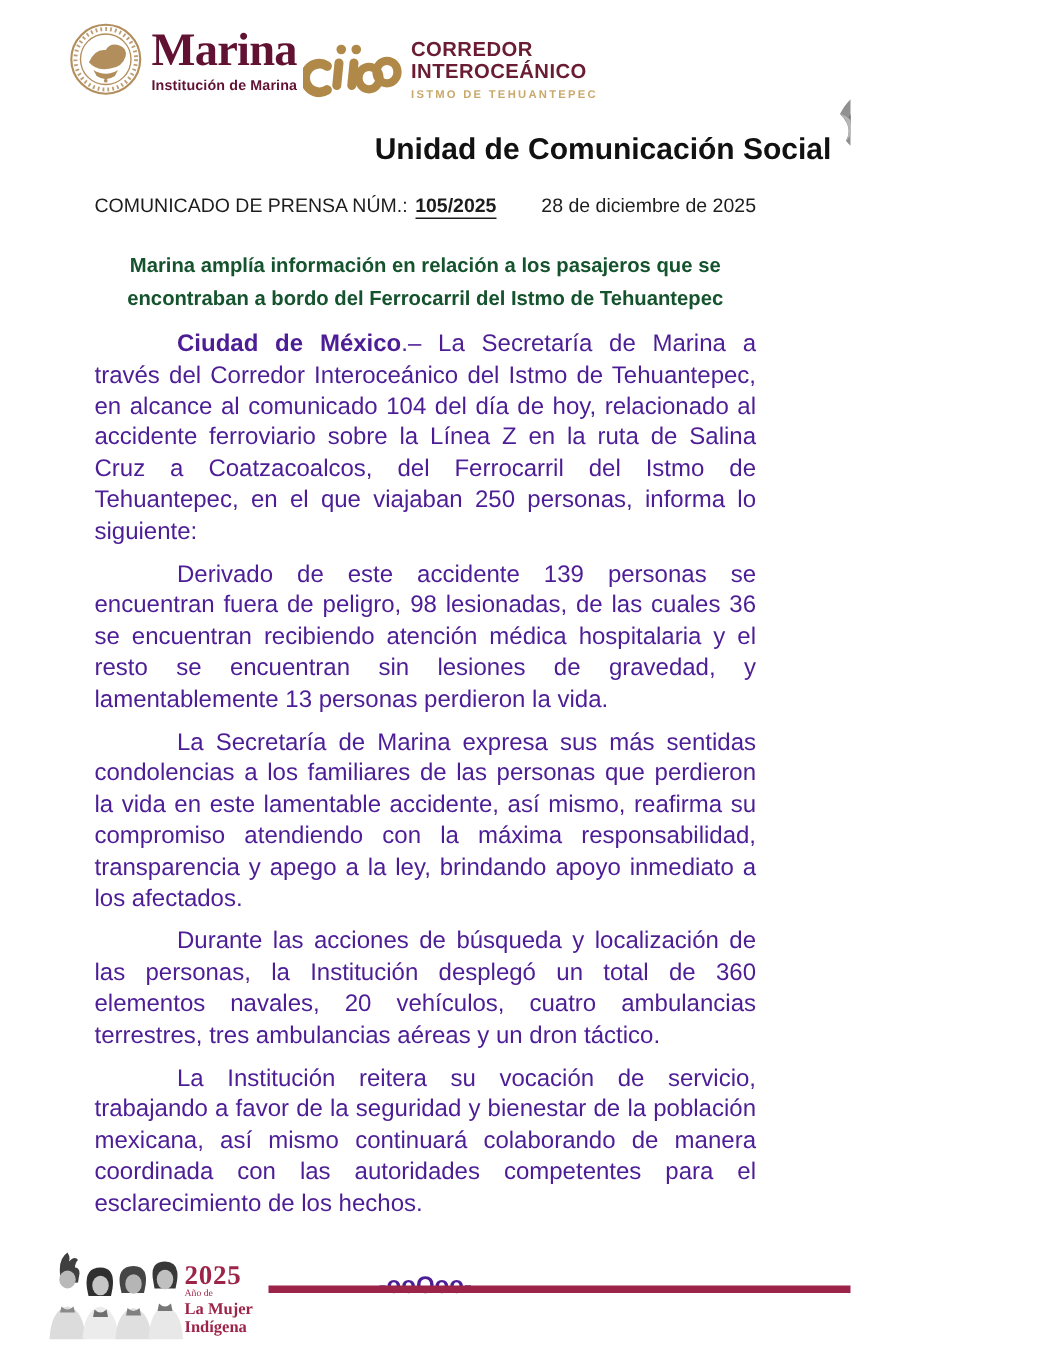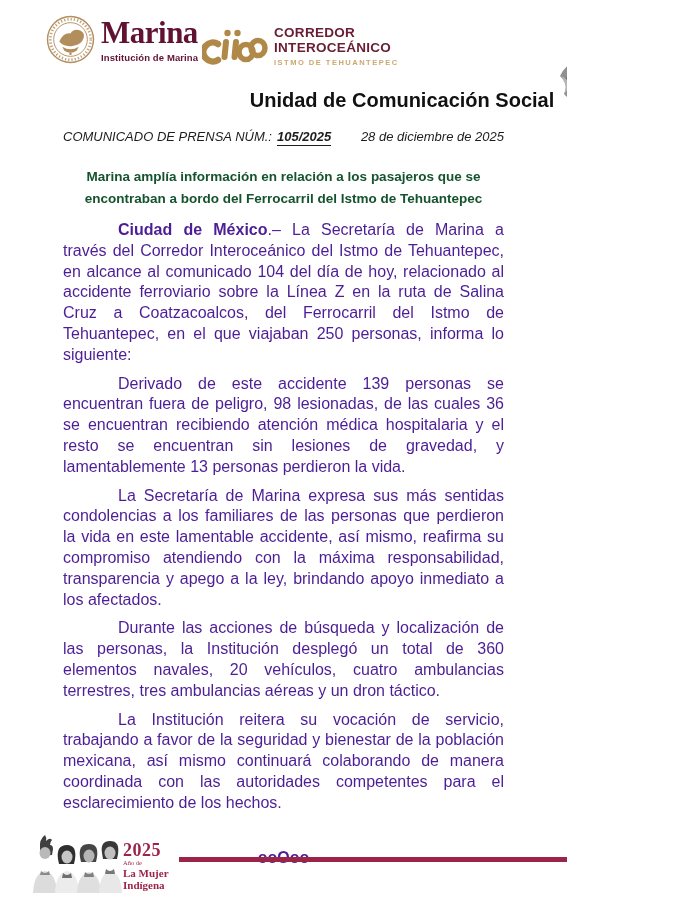--- a/index.html
+++ b/index.html
@@ -27,21 +27,21 @@
 
   .unit-title {
     position:absolute; left:402px; top:89px; transform:translateX(-50%);
     white-space:nowrap; font-size:20px; font-weight:bold; color:#111;
   }
 
   
   .meta-row {
     position:absolute; left:63px; right:63px; top:129px;
     display:flex; justify-content:space-between; align-items:baseline;
-    font-size:13px; color:#1d1d1d;font-style:italic;
+    font-size:13px; color:#1d1d1d;
   }
   .release-label { margin-right:5px; }
   .release-number { font-weight:bold; border-bottom:1.6px solid #1d1d1d; padding-bottom:1px; }
 
   
   .headline {
     position:absolute; left:63px; right:63px; top:166px;
     text-align:center; font-weight:bold; font-size:13.5px; line-height:21.5px; color:#14532d;
   }
 

